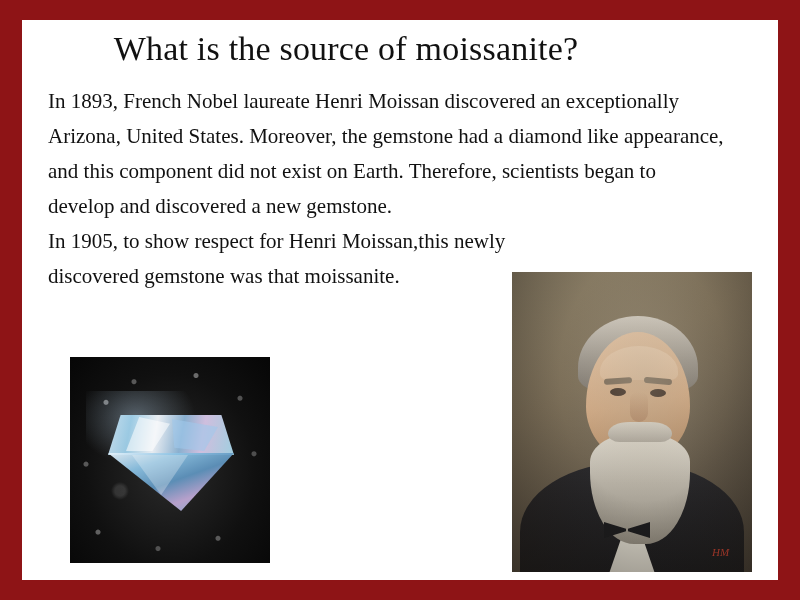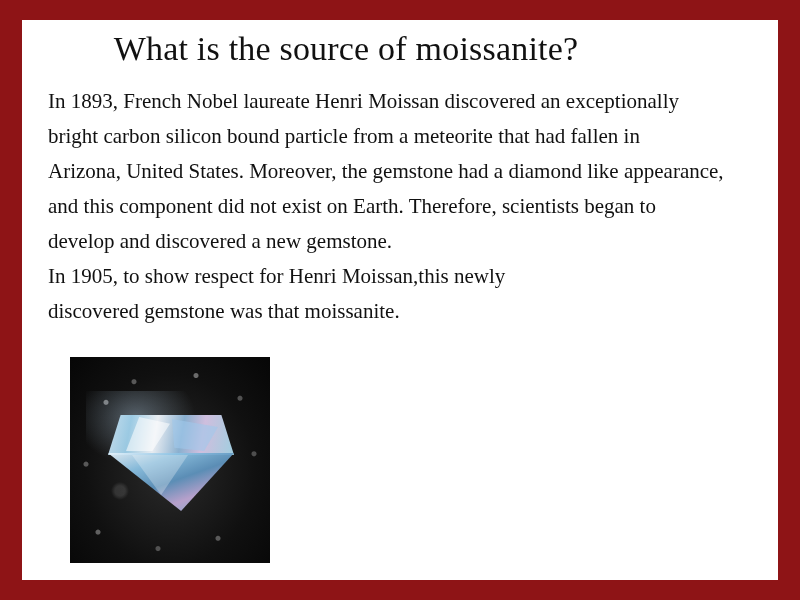--- a/index.html
+++ b/index.html
@@ -276,35 +276,54 @@
 </head>
 <body>
 
 <div class="slide-frame">
   <div class="slide-inner">
 
     <div class="slide-title">What is the source of moissanite?</div>
 
     <div class="body-text">
       <p>In 1893, French Nobel laureate Henri Moissan discovered an exceptionally</p>
-      <p>bright carbon silicon bound particle from a meteorite that had fallen in</p>
       <p>Arizona, United States. Moreover, the gemstone had a diamond like appearance,</p>
       <p> and this component did not exist on Earth. Therefore, scientists began to</p>
       <p>develop and discovered a new gemstone.</p>
       <p>In 1905, to show respect for Henri Moissan,this newly</p>
       <p>discovered gemstone was that moissanite.</p>
     </div>
 
     <div class="gem-photo">
       <div class="gem-bg"></div>
       <div class="gem-glow"></div>
       <div class="gem-shape">
         <div class="gem-crown"></div>
         <div class="gem-facet-a"></div>
         <div class="gem-facet-b"></div>
         <div class="gem-pavilion"></div>
         <div class="gem-facet-c"></div>
       </div>
     </div>
 
+    <div class="portrait-photo">
+      <div class="portrait-bg"></div>
+      <div class="p-suit"></div>
+      <div class="p-shirt"></div>
+      <div class="p-neck"></div>
+      <div class="p-hair"></div>
+      <div class="p-head"></div>
+      <div class="p-forehead"></div>
+      <div class="p-brow-l"></div>
+      <div class="p-brow-r"></div>
+      <div class="p-eye-l"></div>
+      <div class="p-eye-r"></div>
+      <div class="p-nose"></div>
+      <div class="p-beard"></div>
+      <div class="p-mustache"></div>
+      <div class="p-bowtie-l"></div>
+      <div class="p-bowtie-r"></div>
+      <div class="portrait-vignette"></div>
+      <div class="p-signature">HM</div>
+    </div>
 
   </div>
 </div>
 
 </body></html>

